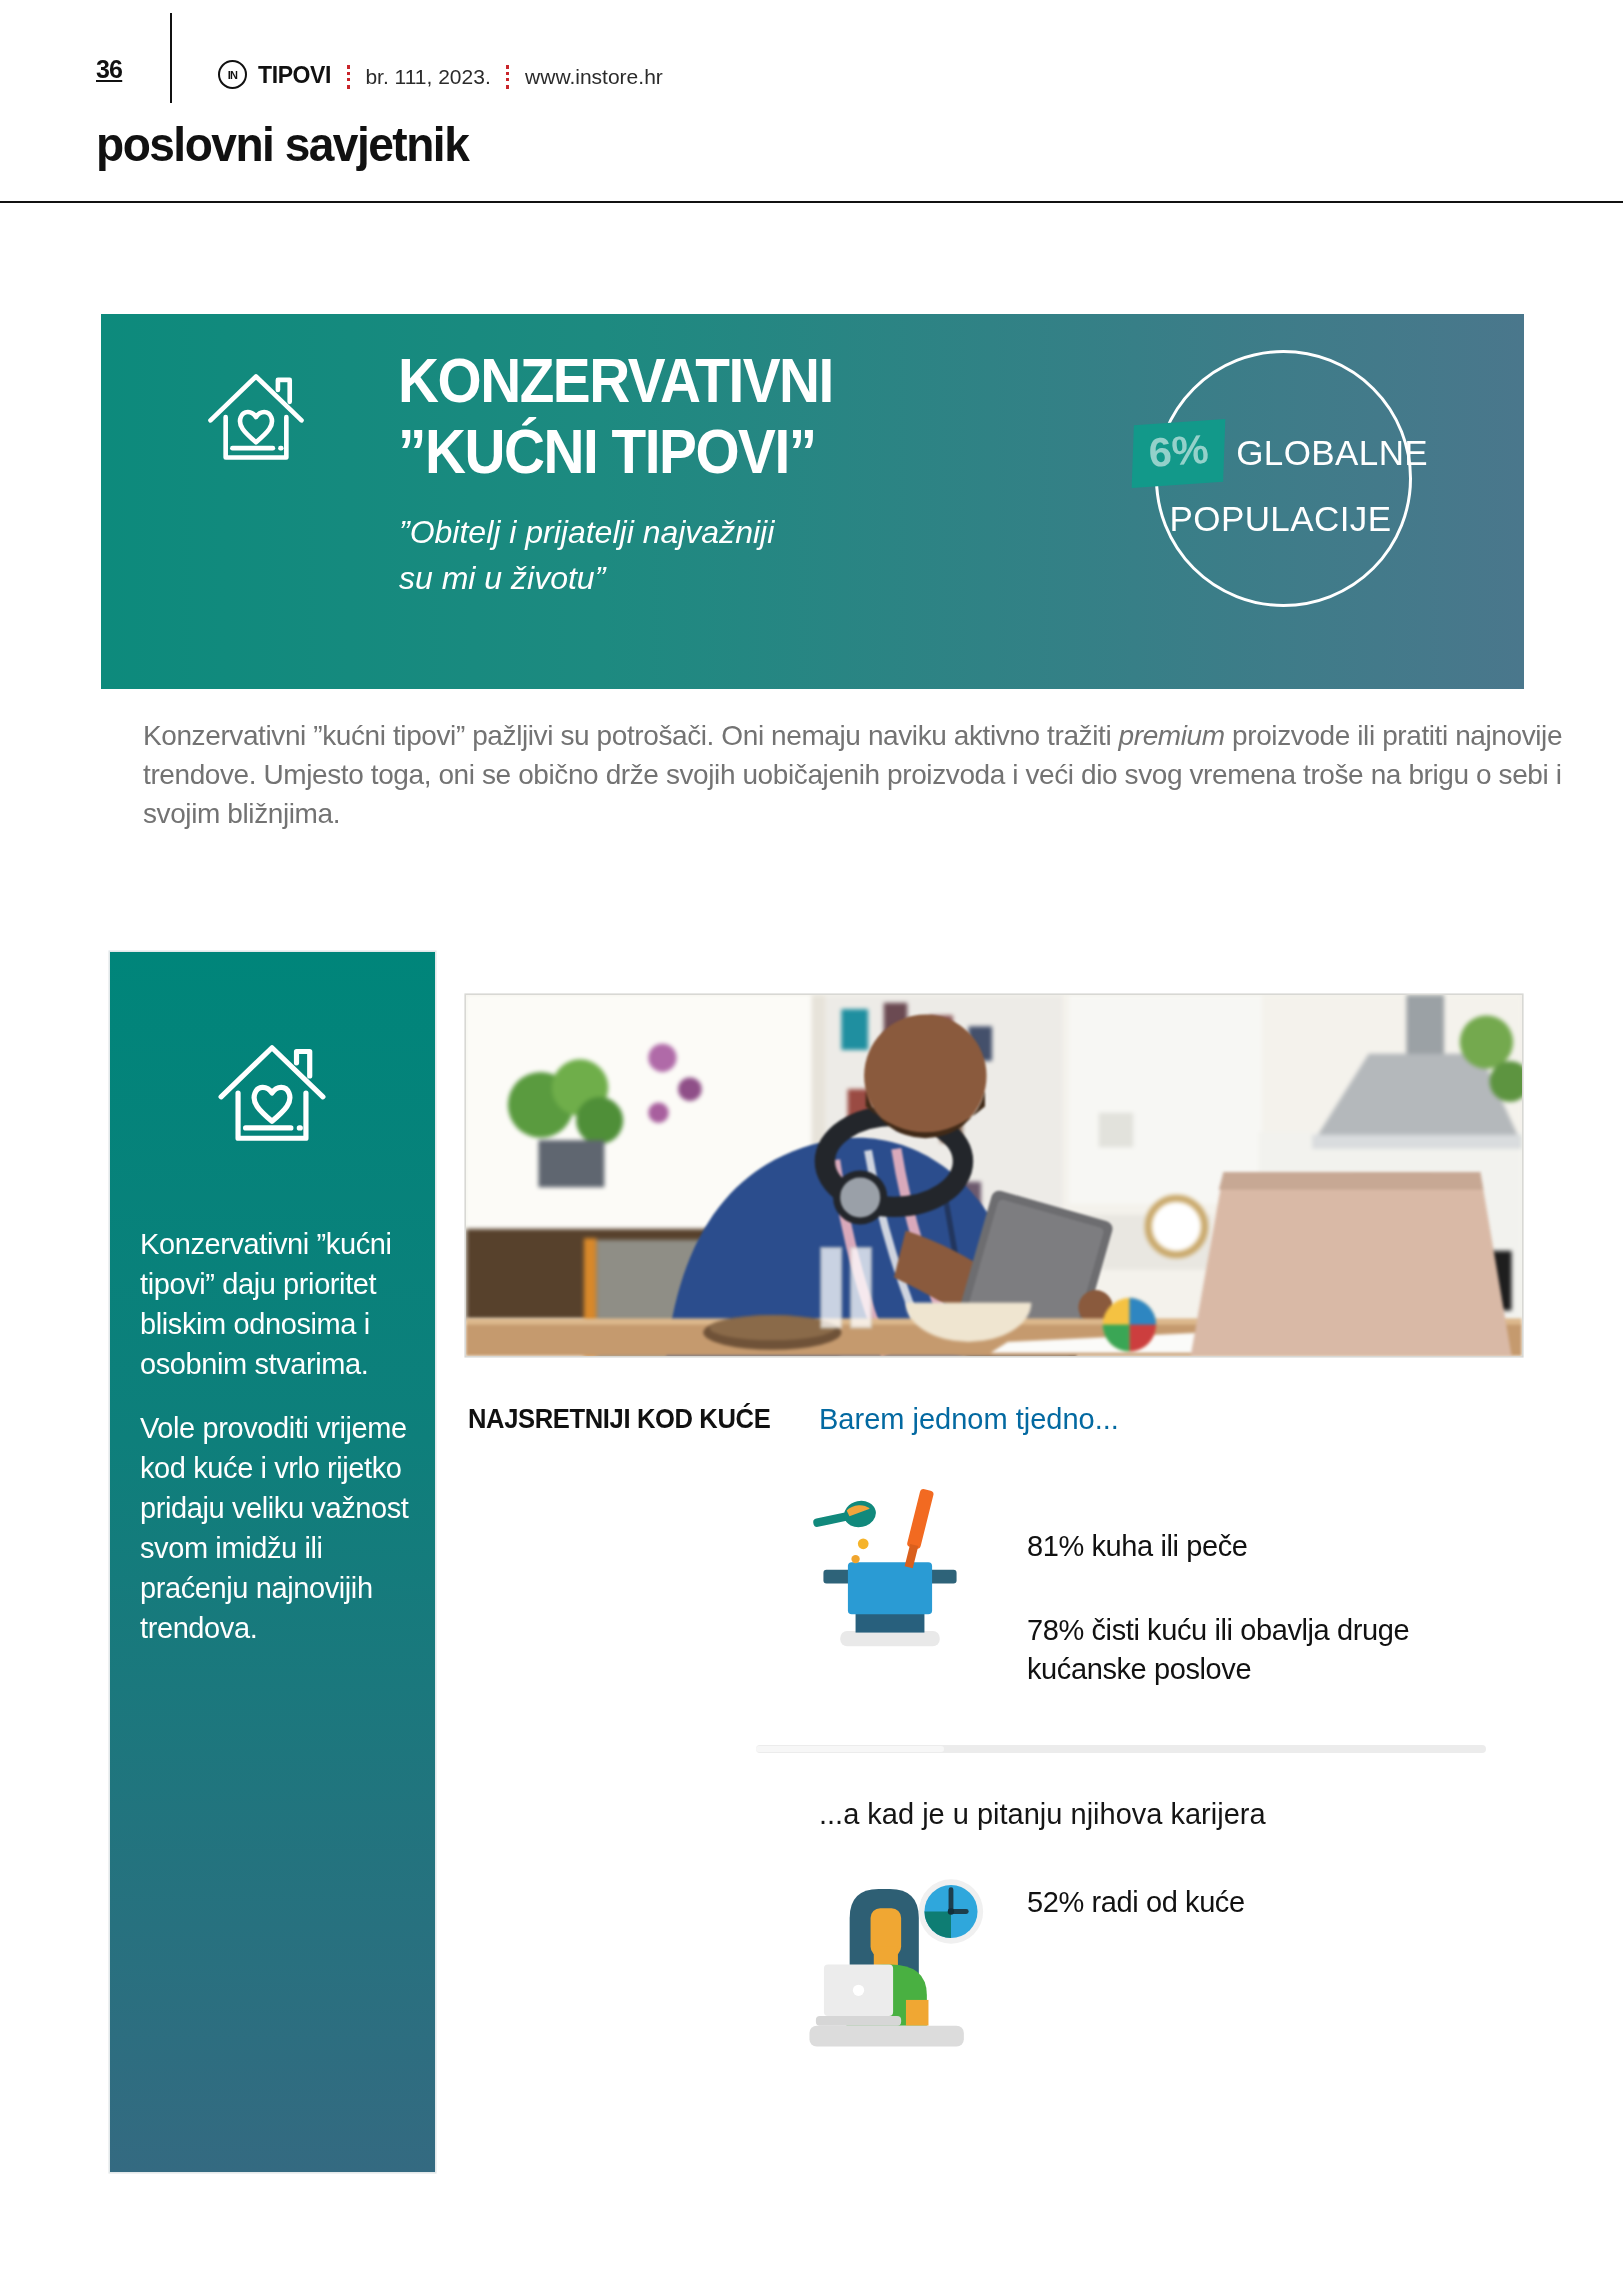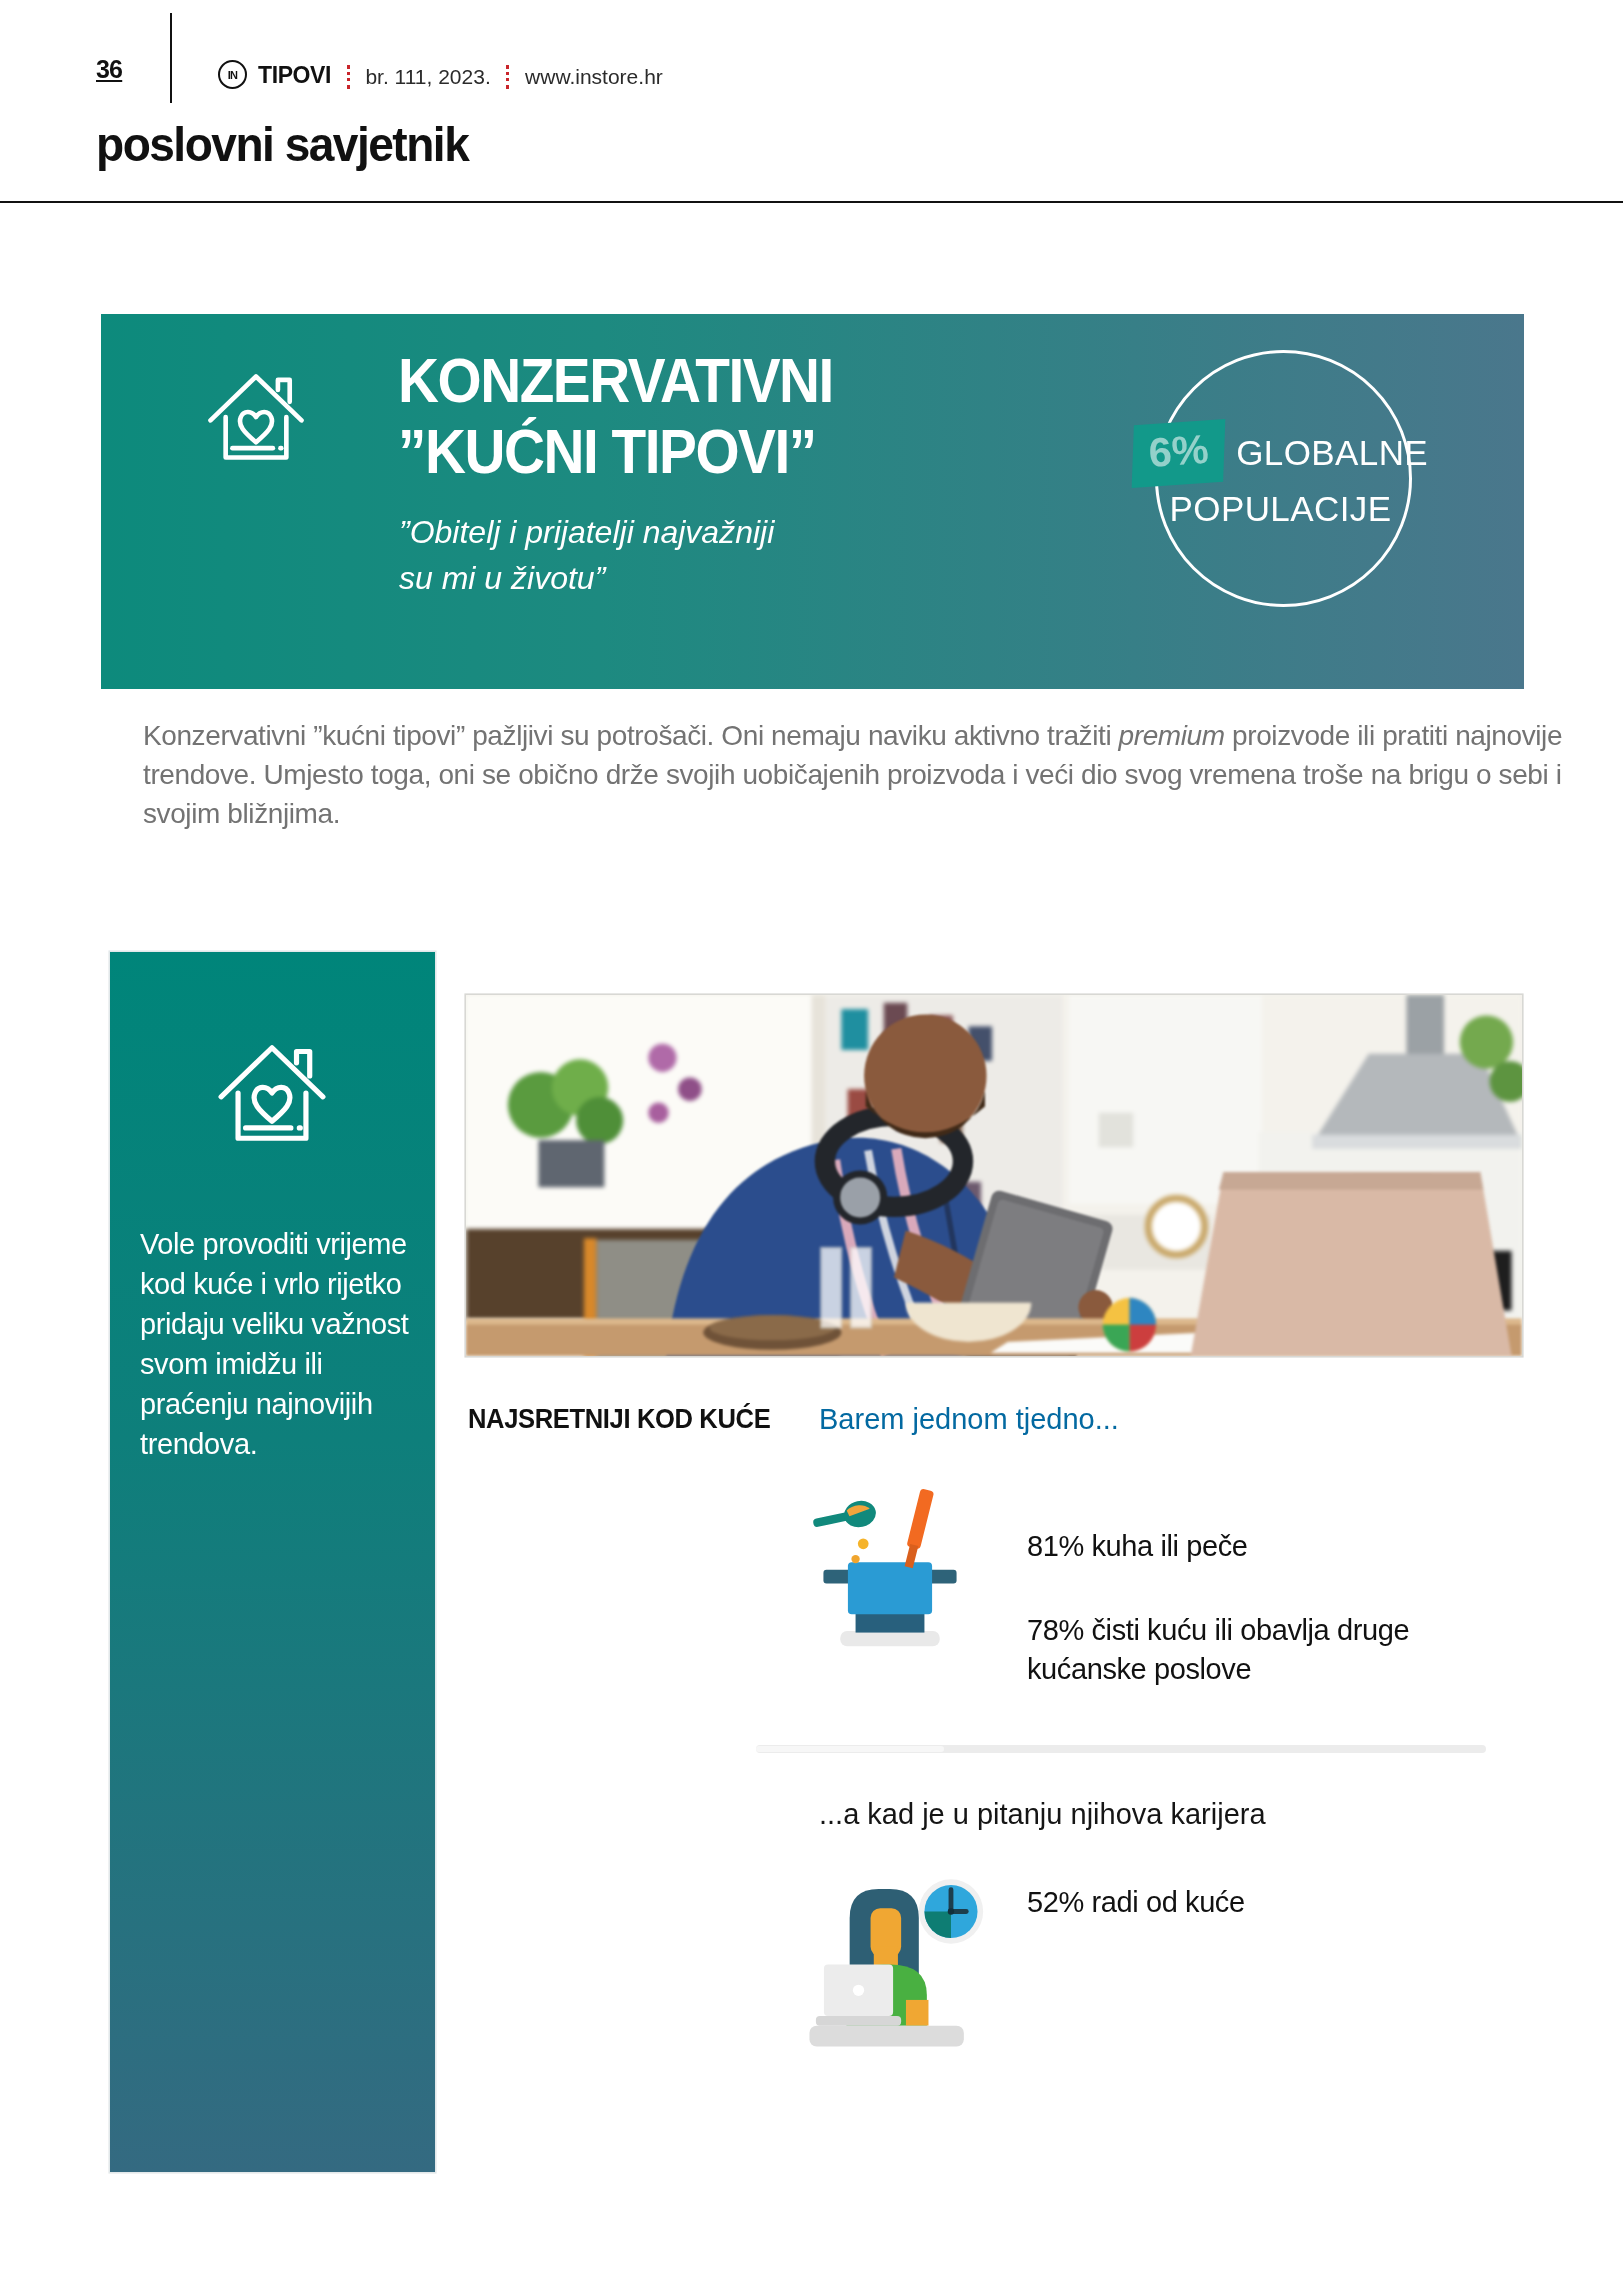--- a/index.html
+++ b/index.html
@@ -30,21 +30,21 @@
   .banner-quote{position:absolute;left:298px;top:195px;color:#fff;font-size:32px;line-height:46px;font-weight:400;font-style:italic;}
   .badge-circle{position:absolute;left:1054px;top:36px;width:251px;height:251px;border:3.1px solid #fff;
                 border-radius:50%;}
   .badge-label{position:absolute;left:983px;top:108px;width:393px;text-align:center;color:#fff;}
   .badge-row1{display:flex;align-items:center;justify-content:center;gap:12.6px;}
   .badge-tag{display:inline-block;background:#12998a;transform:skewX(-6deg) rotate(-4deg);
              padding:6.3px 15.7px 9.4px 15.7px;}
   .badge-pct{display:inline-block;font-size:41px;font-weight:700;color:rgba(255,255,255,.55);
              transform:skewX(6deg);}
   .badge-word{font-size:35px;font-weight:500;letter-spacing:0.4px;}
-  .badge-row2{margin-top:4px;font-size:35px;font-weight:500;letter-spacing:0.4px;}
+  .badge-row2{margin-top:14px;font-size:35px;font-weight:500;letter-spacing:0.4px;}
 
   
   .intro{position:absolute;left:99px;top:716px;width:1432px;font-size:28px;line-height:39px;
          letter-spacing:-0.4px;color:#737373;margin-left:44px;}
   .intro .it{font-style:italic;}
 
   
   .sidebar{position:absolute;left:110px;top:952px;width:325px;height:1220px;
            background:linear-gradient(180deg,#00857a 0%,#0e7f7b 40%,#346a81 100%);
            box-shadow:0 0 0 1.6px rgba(190,205,208,.45);}
@@ -127,20 +127,21 @@
       <g fill="none" stroke="#ffffff" stroke-width="5.5" stroke-linecap="round" stroke-linejoin="round">
         <path d="M16 74 L70 22 L124 74"></path>
         <path d="M96 38 V26 h14 v26"></path>
         <path d="M34 70 V118 H106 V70"></path>
         <path d="M70 100 C56 88 48 80 52 70 C55 62 65 62 70 70 C75 62 85 62 88 70 C92 80 84 88 70 100 Z"></path>
         <path d="M42 107 H90"></path>
         <path d="M99 107 h1"></path>
       </g>
     </svg>
     <div class="sidebar-text">
+      <p>Konzervativni ”kućni tipovi” daju prioritet bliskim odnosima i osobnim stvarima.</p>
       <p>Vole provoditi vrijeme kod kuće i vrlo rijetko pridaju veliku važnost svom imidžu ili praćenju najnovijih trendova.</p>
     </div>
   </div>
 
   <div class="photo">
     <svg viewBox="0 0 1345 460" width="1056" height="361" role="img">
 
       <g style="filter:blur(3px)">
         <rect x="0" y="0" width="1345" height="460" fill="#f4f2ec"></rect>
         <rect x="0" y="0" width="470" height="310" fill="#fcfbf7"></rect>

